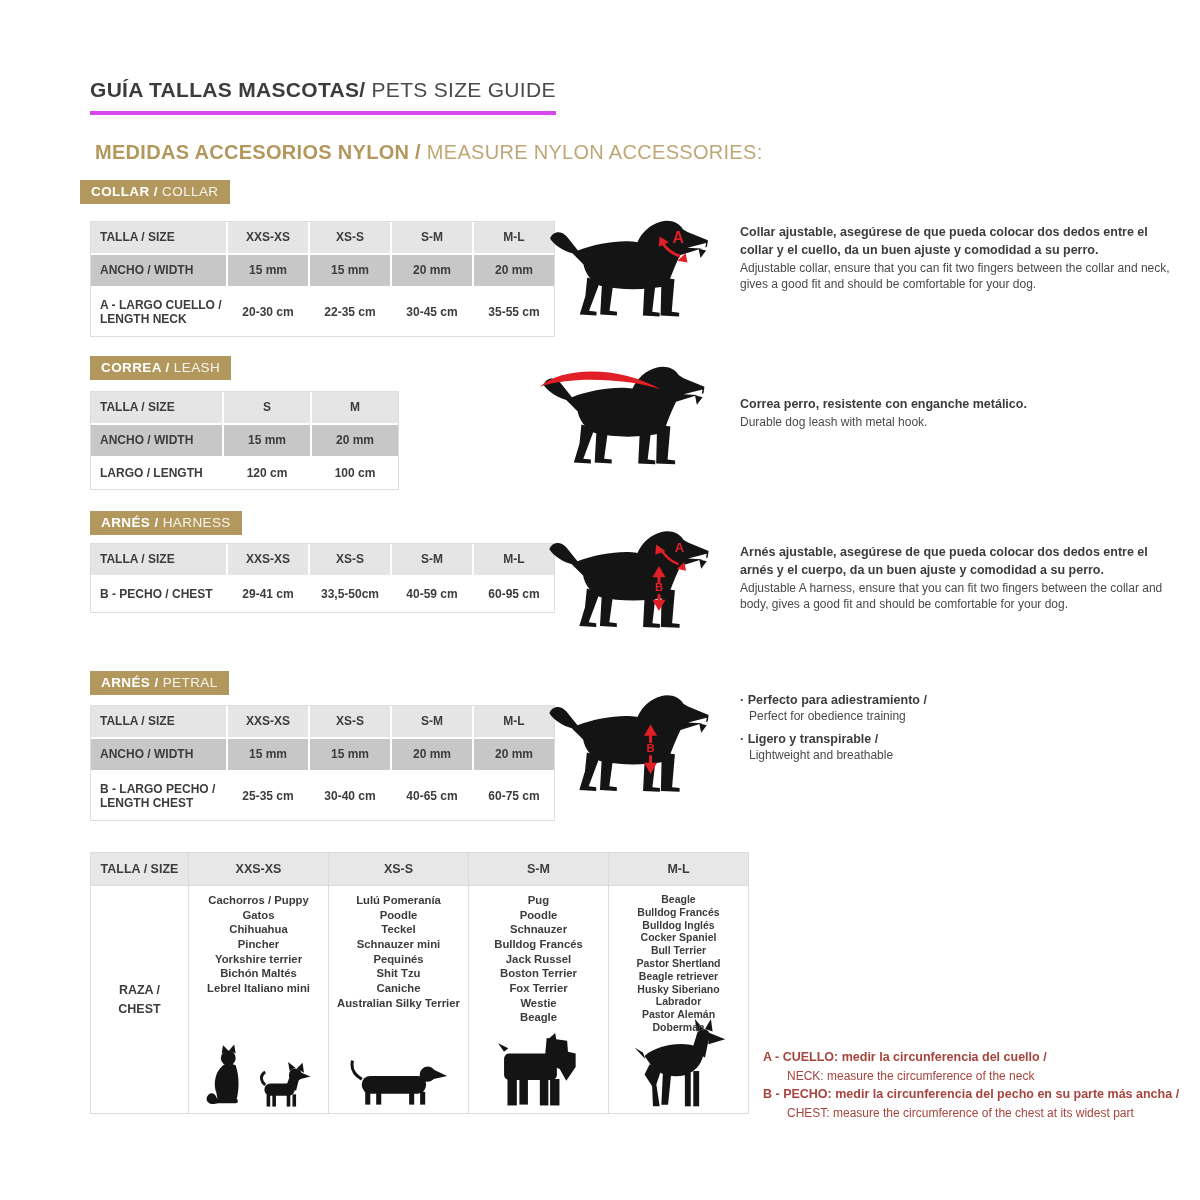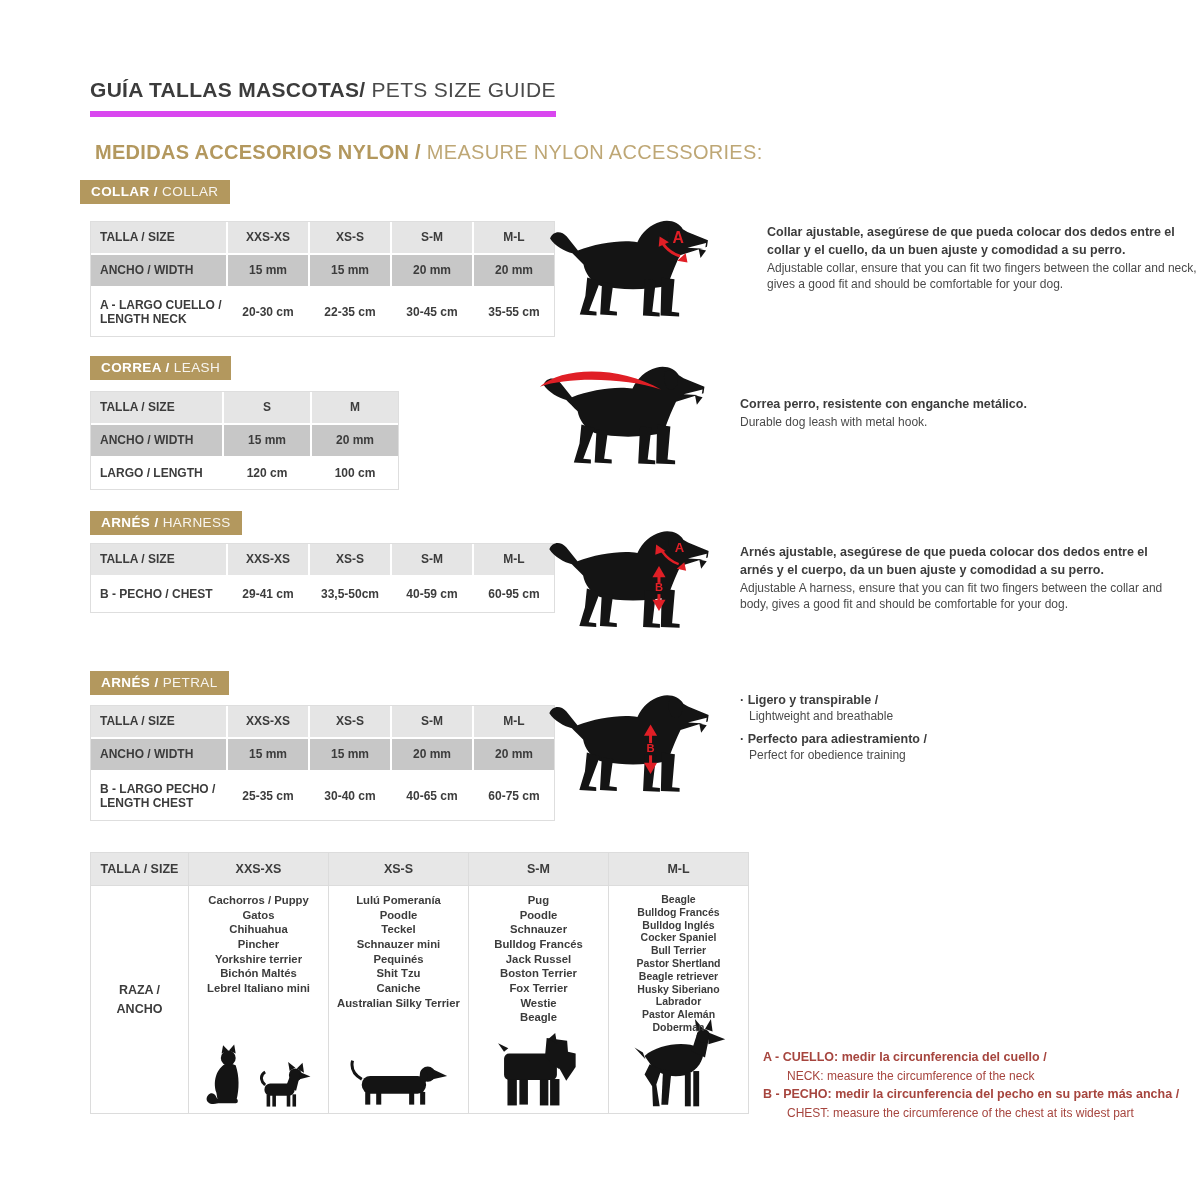--- a/index.html
+++ b/index.html
@@ -1,21 +1,21 @@
 <!DOCTYPE html>
 <html><head>
 <meta charset="utf-8">
 <style>
   html,body{margin:0;padding:0;background:#fff;}
   .page{position:relative;width:1200px;height:1200px;background:#ffffff;overflow:hidden;
         font-family:"Liberation Sans",sans-serif;color:#3c3c3c;}
   .abs{position:absolute;}
 
   
-  .title{font-size:21px;font-weight:700;letter-spacing:.3px;border-bottom:6px solid #d946ef;
+  .title{font-size:21px;font-weight:700;letter-spacing:.3px;border-bottom:4px solid #d946ef;
          padding-bottom:9px;white-space:nowrap;}
   .title .light{font-weight:400;color:#4a4a4a;}
   .subtitle{font-size:20px;font-weight:700;color:#b3985e;letter-spacing:.3px;white-space:nowrap;}
   .subtitle .light{font-weight:400;opacity:.85;}
 
   
   .badge{display:inline-block;background:#b3985e;color:#fff;padding:4px 11px 5px;
          font-size:13.5px;letter-spacing:.4px;white-space:nowrap;}
   .badge b{font-weight:700;}
   .badge span{font-weight:400;opacity:.9;}
@@ -183,21 +183,21 @@
     <svg width="178" height="104" viewBox="0 0 190 112">
       <use href="#dog-base"></use>
       <g fill="#e01f26" stroke="none">
         <path d="M131,27 Q139,38 150,41" stroke="#e01f26" stroke-width="3" fill="none"></path>
         <polygon points="128,20 138,26 127,31"></polygon>
         <polygon points="147,46 156,38 158,48"></polygon>
         <text x="148" y="27" text-anchor="middle" font-family="Liberation Sans, sans-serif" font-weight="bold" font-size="17">A</text>
       </g>
     </svg>
   </div>
-  <div class="abs desc" style="left:740px;top:224px;width:430px;margin-left:27px;">
+  <div class="abs desc" style="left:740px;top:224px;width:430px;">
     <p class="es">Collar ajustable, asegúrese de que pueda colocar dos dedos entre el collar y el cuello, da un buen ajuste y comodidad a su perro.</p>
     <p class="en">Adjustable collar, ensure that you can fit two fingers between the collar and neck, gives a good fit and should be comfortable for your dog.</p>
   </div>
 
   <div class="abs" style="left:90px;top:356px;">
     <div class="badge"><b>CORREA /</b><span> LEASH</span></div>
   </div>
   <div class="abs" style="left:90px;top:391px;">
     <table class="sizetable">
       <tbody>
@@ -312,42 +312,42 @@
         <polygon points="111,46 118,34 125,46"></polygon>
         <rect x="116.4" y="44" width="3.2" height="10"></rect>
         <text x="118" y="64" text-anchor="middle" font-family="Liberation Sans, sans-serif" font-weight="bold" font-size="12">B</text>
         <rect x="116.4" y="67" width="3.2" height="10"></rect>
         <polygon points="111,75 118,87 125,75"></polygon>
       </g>
     </svg>
   </div>
   <div class="abs bullets" style="left:740px;top:692px;width:430px;">
     <div class="pair">
+      <div class="b-es">Perfecto para adiestramiento /</div>
+      <div class="b-en">Perfect for obedience training</div>
+    </div>
+    <div class="pair">
       <div class="b-es">Ligero y transpirable /</div>
       <div class="b-en">Lightweight and breathable</div>
-    </div>
-    <div class="pair">
-      <div class="b-es">Perfecto para adiestramiento /</div>
-      <div class="b-en">Perfect for obedience training</div>
     </div>
   </div>
 
   <div class="abs" style="left:90px;top:852px;">
     <table class="breedtable">
       <tbody>
           <tr class="bhead">
         <td style="width:95px">TALLA /  SIZE</td>
         <td style="width:137px">XXS-XS</td>
         <td style="width:137px">XS-S</td>
         <td style="width:137px">S-M</td>
         <td style="width:137px">M-L</td>
       </tr>
       <tr class="bbody">
         <td class="rlabel">RAZA /
-ANCHO</td>
+CHEST</td>
         <td>
           <div class="breed-list">
                 <div>Cachorros / Puppy</div>
                 <div>Gatos</div>
                 <div>Chihuahua</div>
                 <div>Pincher</div>
                 <div>Yorkshire terrier</div>
                 <div>Bichón Maltés</div>
                 <div>Lebrel Italiano mini</div>
               </div>

